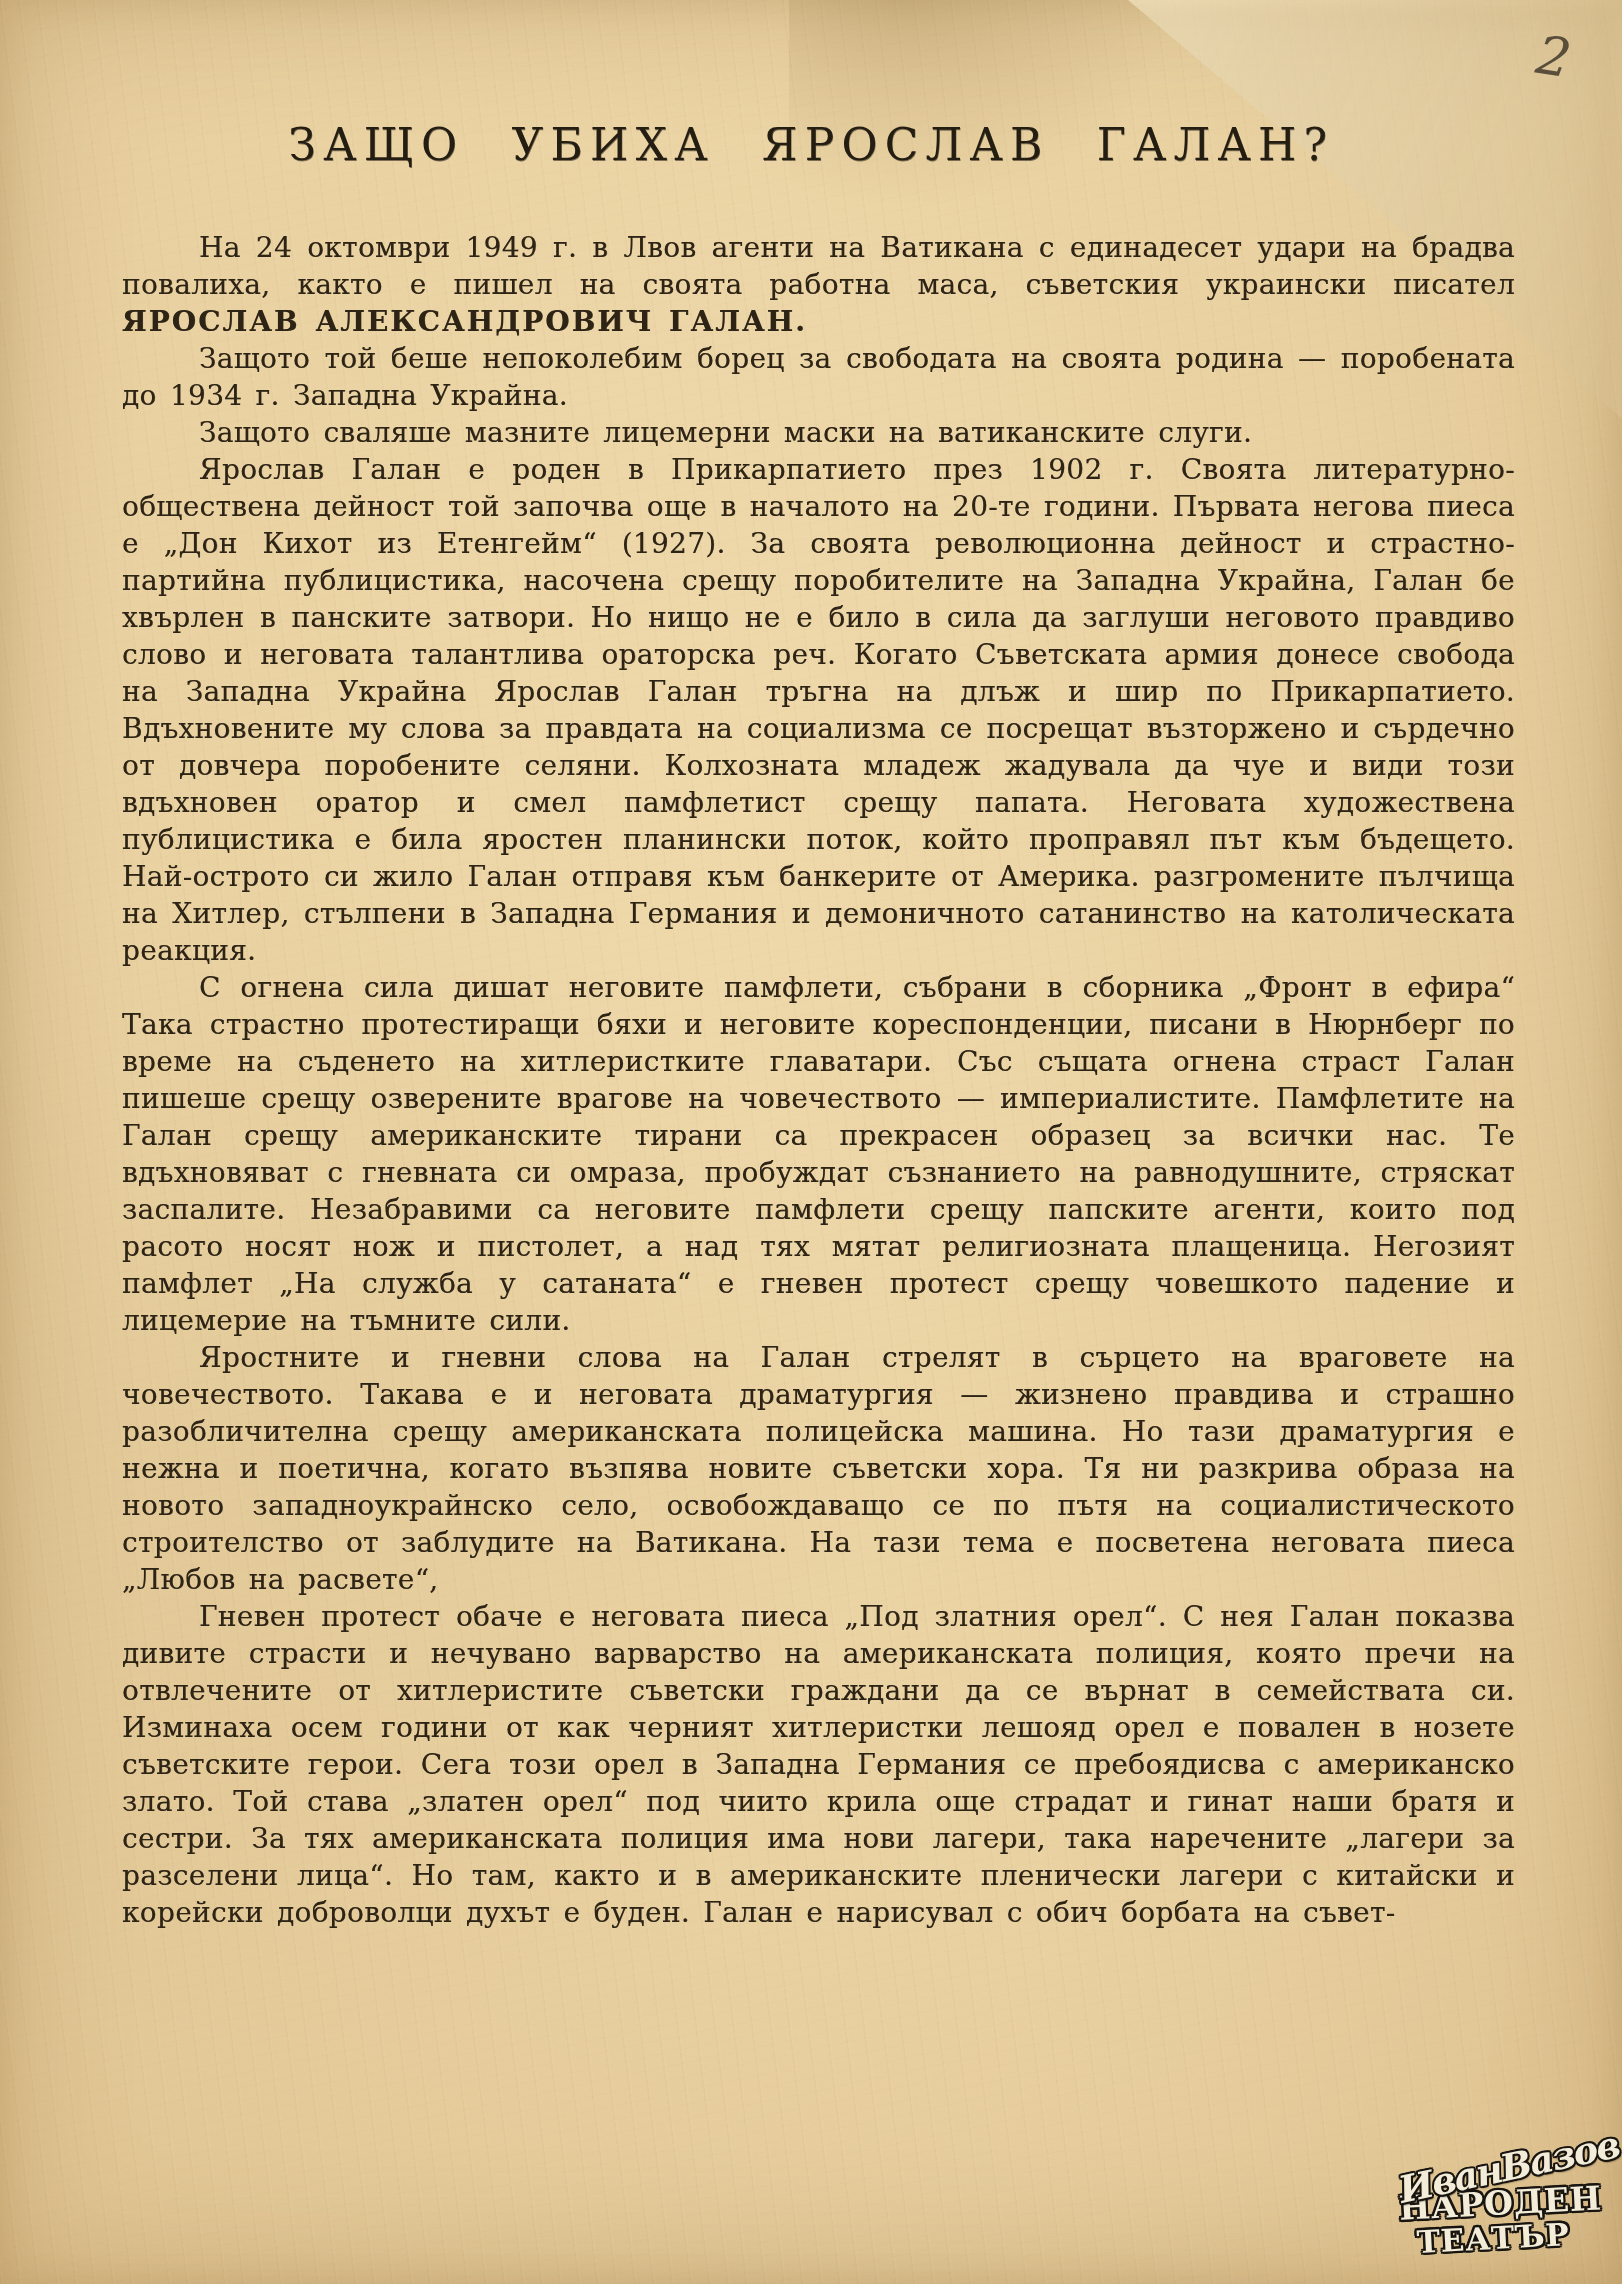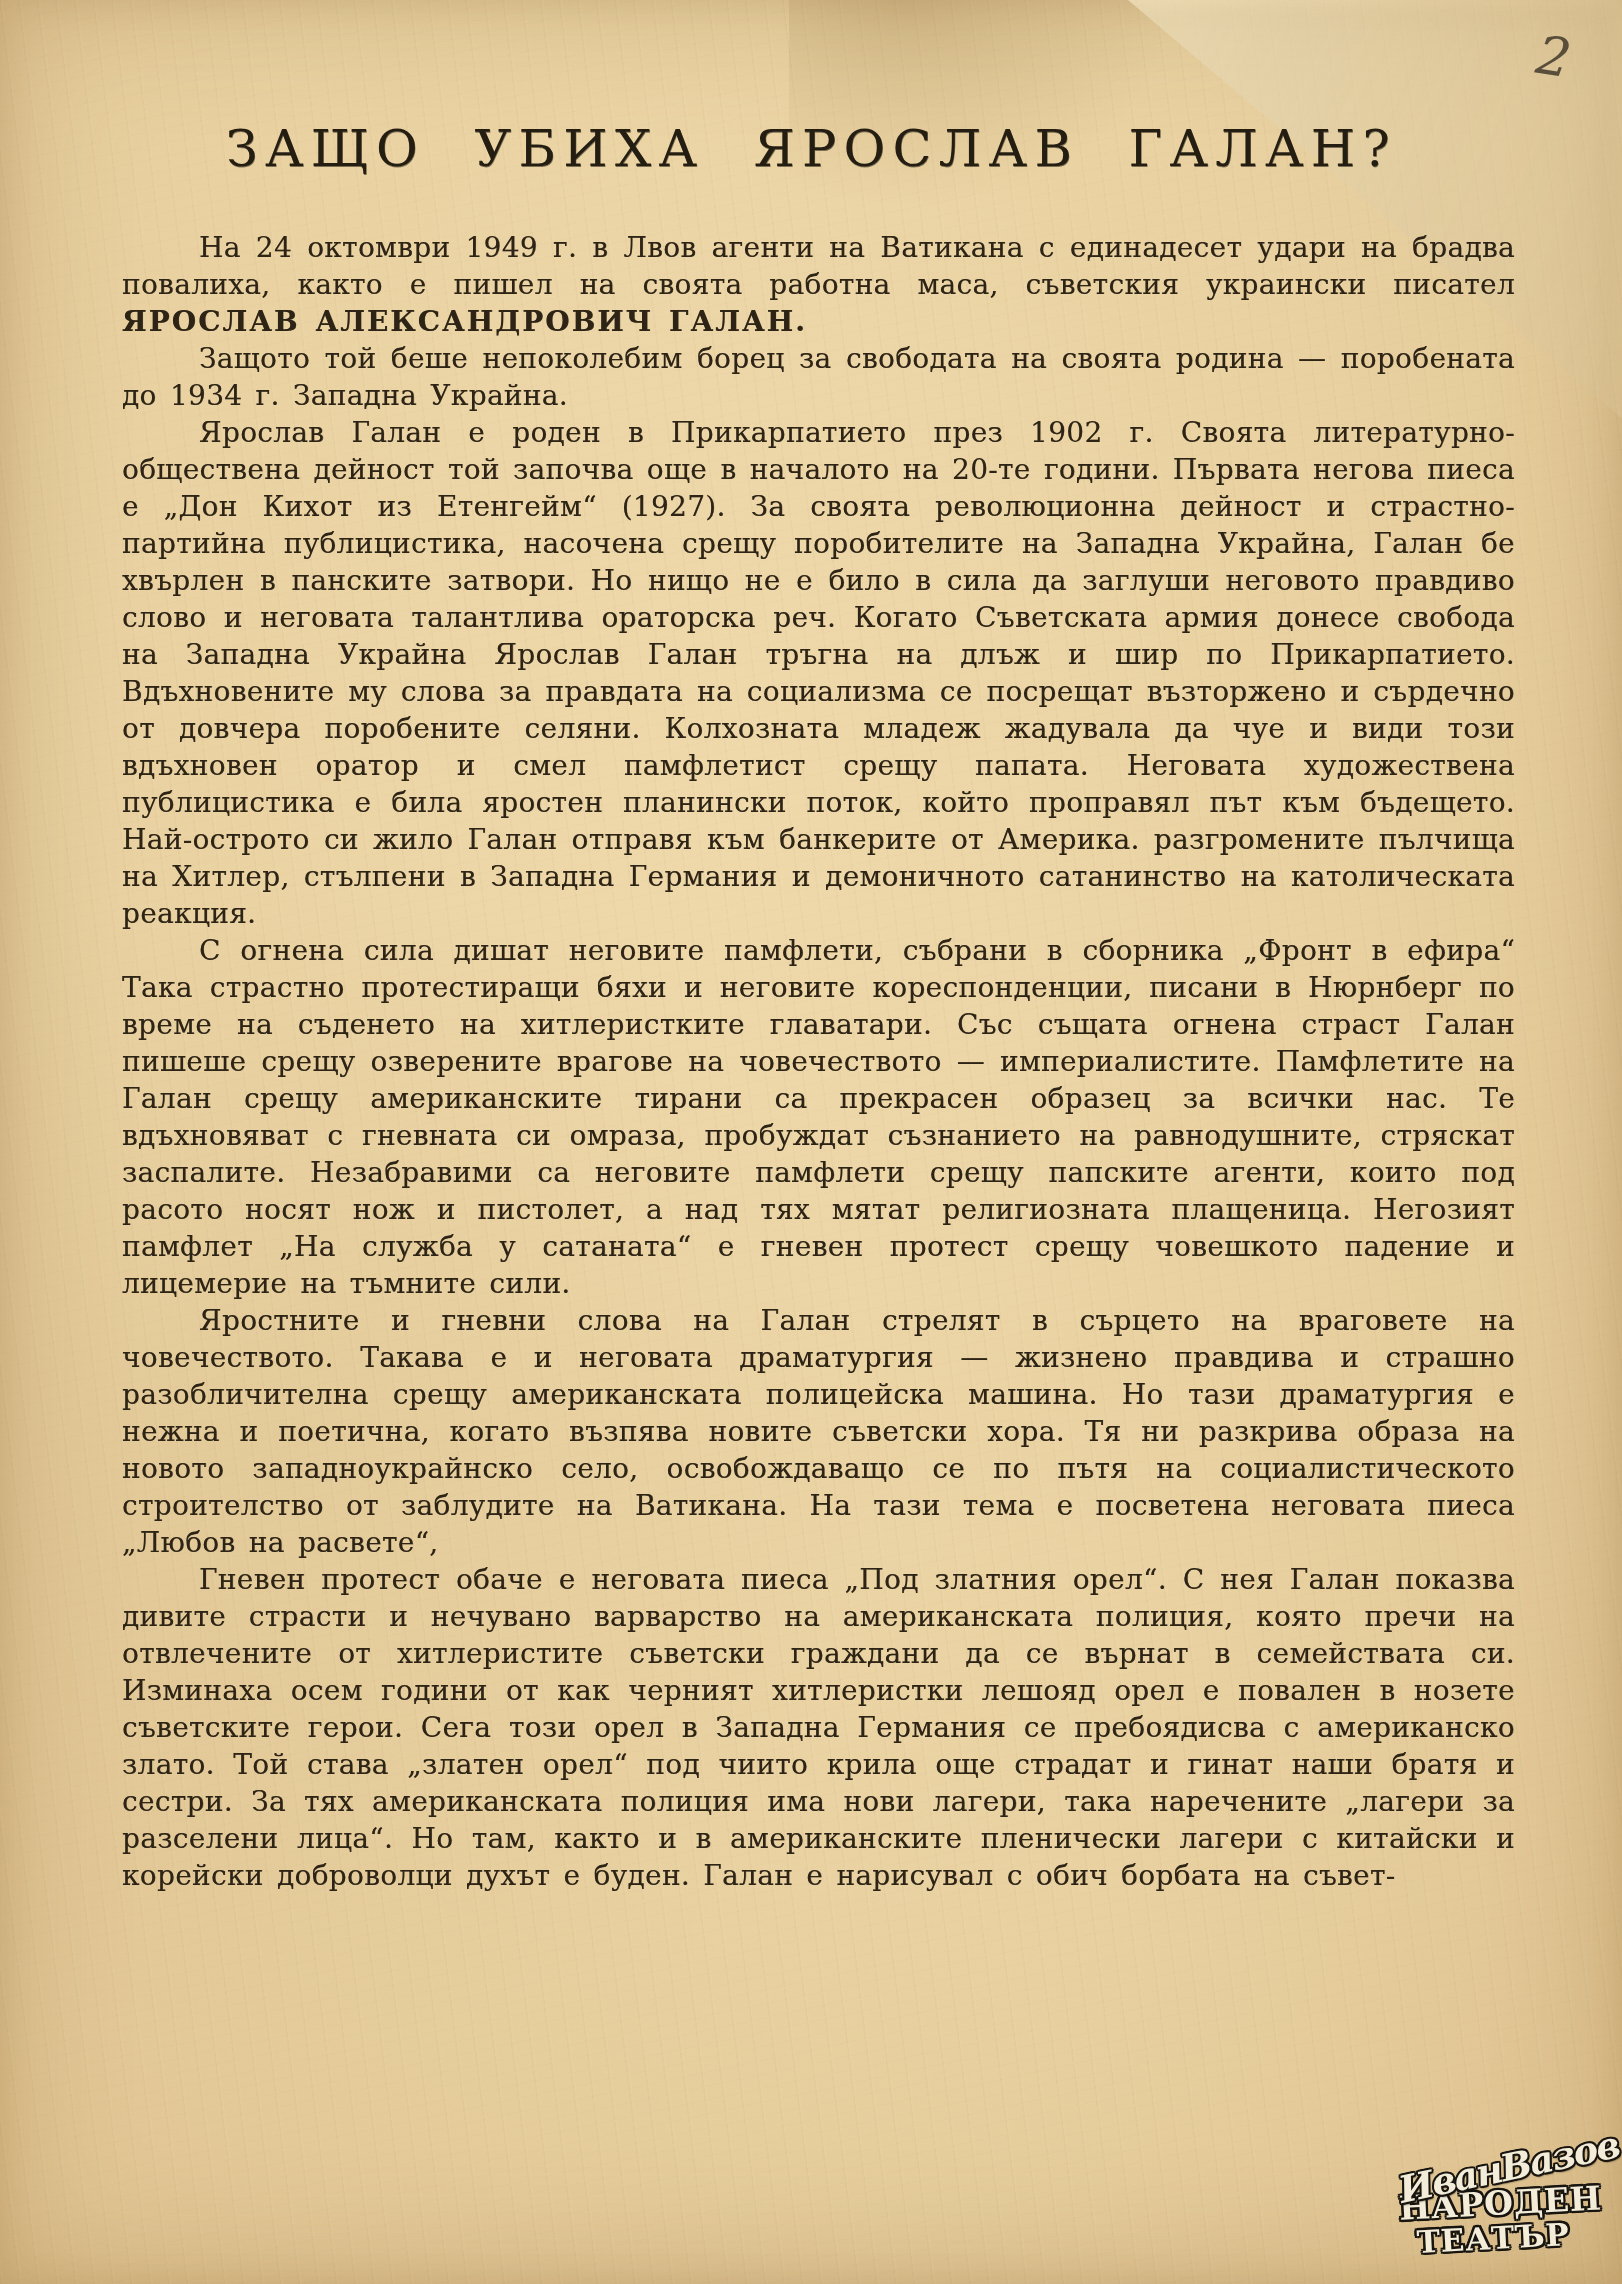--- a/index.html
+++ b/index.html
@@ -62,21 +62,21 @@
     transform: rotate(9deg);
     opacity: 0.85;
   }
   .doc-title {
     position: absolute;
     top: 119px;
     left: 0;
     width: 100%;
     margin: 0;
     text-align: center;
-    font-size: 51px;
+    font-size: 44px;
     font-weight: normal;
     letter-spacing: 7.2px;
     word-spacing: 26px;
     color: #241d12;
     text-shadow: 0.5px 0.5px 0 rgba(36, 29, 18, 0.55);
   }
   .doc-body {
     position: absolute;
     left: 122px;
     top: 229px;
@@ -139,20 +139,21 @@
   <div class="fold-dark-edge"></div>
   <div class="fold-light"></div>
 
   <div class="handwritten-mark">2</div>
 
   <h1 class="doc-title">ЗАЩО УБИХА ЯРОСЛАВ ГАЛАН?</h1>
 
   <div class="doc-body">
       <p class="para"><span>На 24 октомври 1949 г. в Лвов агенти на Ватикана с единадесет удари на брадва повалиха, както е пишел на своята работна маса, съветския украински писател </span><span class="bold-name">ЯРОСЛАВ АЛЕКСАНДРОВИЧ ГАЛАН.</span></p>
       <p class="para"><span>Защото той беше непоколебим борец за свободата на своята родина — поробената до 1934 г. Западна Украйна.</span></p>
+      <p class="para"><span>Защото сваляше мазните лицемерни маски на ватиканските слуги.</span></p>
       <p class="para"><span>Ярослав Галан е роден в Прикарпатието през 1902 г. Своята литературно-обществена дейност той започва още в началото на 20-те години. Първата негова пиеса е „Дон Кихот из Етенгейм“ (1927). За своята революционна дейност и страстно-партийна публицистика, насочена срещу поробителите на Западна Украйна, Галан бе хвърлен в панските затвори. Но нищо не е било в сила да заглуши неговото правдиво слово и неговата талантлива ораторска реч. Когато Съветската армия донесе свобода на Западна Украйна Ярослав Галан тръгна на длъж и шир по Прикарпатието. Вдъхновените му слова за правдата на социализма се посрещат възторжено и сърдечно от довчера поробените селяни. Колхозната младеж жадувала да чуе и види този вдъхновен оратор и смел памфлетист срещу папата. Неговата художествена публицистика е била яростен планински поток, който проправял път към бъдещето. Най-острото си жило Галан отправя към банкерите от Америка. разгромените пълчища на Хитлер, стълпени в Западна Германия и демоничното сатанинство на католическата реакция.</span></p>
       <p class="para"><span>С огнена сила дишат неговите памфлети, събрани в сборника „Фронт в ефира“ Така страстно протестиращи бяхи и неговите кореспонденции, писани в Нюрнберг по време на съденето на хитлеристките главатари. Със същата огнена страст Галан пишеше срещу озверените врагове на човечеството — империалистите. Памфлетите на Галан срещу американските тирани са прекрасен образец за всички нас. Те вдъхновяват с гневната си омраза, пробуждат съзнанието на равнодушните, стряскат заспалите. Незабравими са неговите памфлети срещу папските агенти, които под расото носят нож и пистолет, а над тях мятат религиозната плащеница. Негозият памфлет „На служба у сатаната“ е гневен протест срещу човешкото падение и лицемерие на тъмните сили.</span></p>
       <p class="para"><span>Яростните и гневни слова на Галан стрелят в сърцето на враговете на човечеството. Такава е и неговата драматургия — жизнено правдива и страшно разобличителна срещу американската полицейска машина. Но тази драматургия е нежна и поетична, когато възпява новите съветски хора. Тя ни разкрива образа на новото западноукрайнско село, освобождаващо се по пътя на социалистическото строителство от заблудите на Ватикана. На тази тема е посветена неговата пиеса „Любов на расвете“,</span></p>
       <p class="para"><span>Гневен протест обаче е неговата пиеса „Под златния орел“. С нея Галан показва дивите страсти и нечувано варварство на американската полиция, която пречи на отвлечените от хитлеристите съветски граждани да се върнат в семействата си. Изминаха осем години от как черният хитлеристки лешояд орел е повален в нозете съветските герои. Сега този орел в Западна Германия се пребоядисва с американско злато. Той става „златен орел“ под чиито крила още страдат и гинат наши братя и сестри. За тях американската полиция има нови лагери, така наречените „лагери за разселени лица“. Но там, както и в американските пленически лагери с китайски и корейски доброволци духът е буден. Галан е нарисувал с обич борбата на съвет-</span></p>
     </div>
 
   <div class="stamp">
     <div class="stamp-signature">ИванВазов</div>
     <div class="stamp-line1">НАРОДЕН</div>
     <div class="stamp-line2">ТЕАТЪР</div>

